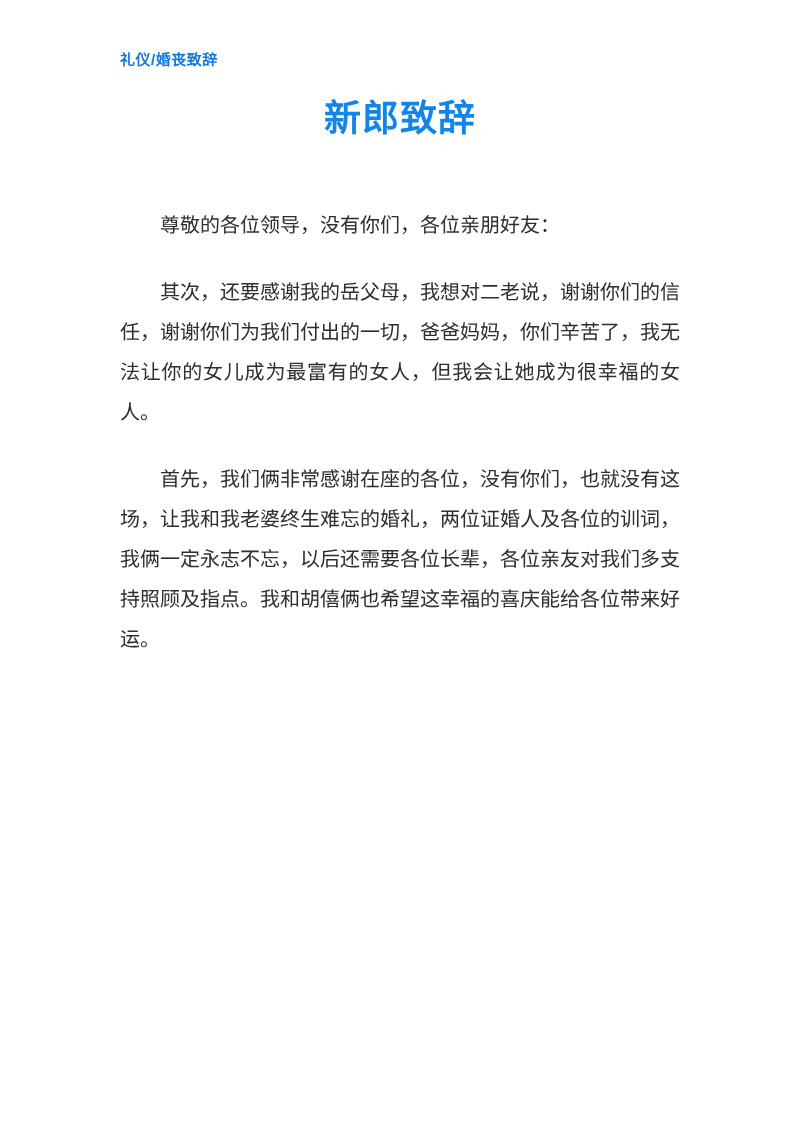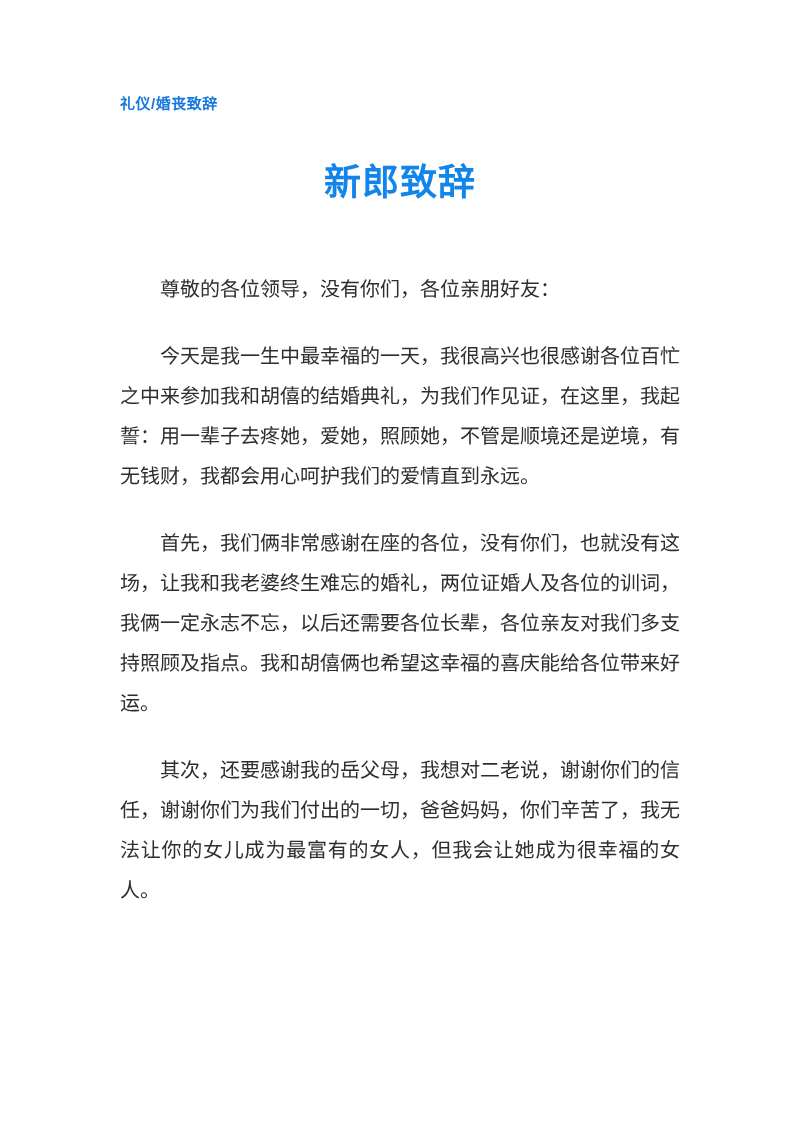--- a/index.html
+++ b/index.html
@@ -15,39 +15,39 @@
     margin: 0 auto;
     font-family: "Liberation Serif", "DejaVu Serif", serif;
     color: #2e2e2e;
     overflow: hidden;
   }
 
   .page {
     width: 800px;
     height: 856px;
     background: #ffffff;
-    padding: 92px 120px 0 120px;
+    padding: 48px 120px 0 120px;
   }
 
   .breadcrumb {
     font-family: "Liberation Sans", "DejaVu Sans", sans-serif;
     font-size: 15px;
     font-weight: bold;
     color: #1478dc;
     letter-spacing: 0.5px;
     cursor: pointer;
   }
 
   .doc-title {
     font-family: "Liberation Sans", "DejaVu Sans", sans-serif;
     font-size: 37px;
     font-weight: bold;
     color: #1285ea;
     text-align: center;
-    margin-top: 48px;
+    margin-top: 28px;
     line-height: 44px;
     letter-spacing: 1px;
   }
 
   .body-text {
     margin-top: 64px;
   }
 
   .body-text p {
     font-size: 20px;
@@ -63,18 +63,17 @@
 <body>
 
 <div class="page">
 
   <div class="breadcrumb">礼仪/婚丧致辞</div>
 
   <h1 class="doc-title">新郎致辞</h1>
 
   <div class="body-text">
     <p>尊敬的各位领导，没有你们，各位亲朋好友：</p>
-    <p>今天是我一生中最幸福的一天，我很高兴也很感谢各位百忙之中来参加我和胡僖的结婚典礼，为我们作见证，在这里，我起誓：用一辈子去疼她，爱她，照顾她，不管是顺境还是逆境，有无钱财，我都会用心呵护我们的爱情直到永远。</p>
+    <p>其次，还要感谢我的岳父母，我想对二老说，谢谢你们的信任，谢谢你们为我们付出的一切，爸爸妈妈，你们辛苦了，我无法让你的女儿成为最富有的女人，但我会让她成为很幸福的女人。</p>
     <p>首先，我们俩非常感谢在座的各位，没有你们，也就没有这场，让我和我老婆终生难忘的婚礼，两位证婚人及各位的训词，我俩一定永志不忘，以后还需要各位长辈，各位亲友对我们多支持照顾及指点。我和胡僖俩也希望这幸福的喜庆能给各位带来好运。</p>
-    <p>其次，还要感谢我的岳父母，我想对二老说，谢谢你们的信任，谢谢你们为我们付出的一切，爸爸妈妈，你们辛苦了，我无法让你的女儿成为最富有的女人，但我会让她成为很幸福的女人。</p>
   </div>
 
 </div>
 
 </body></html>

